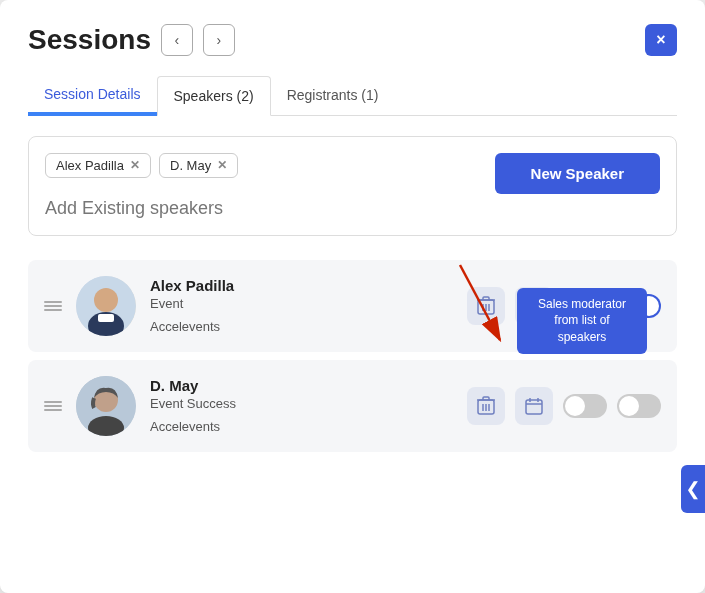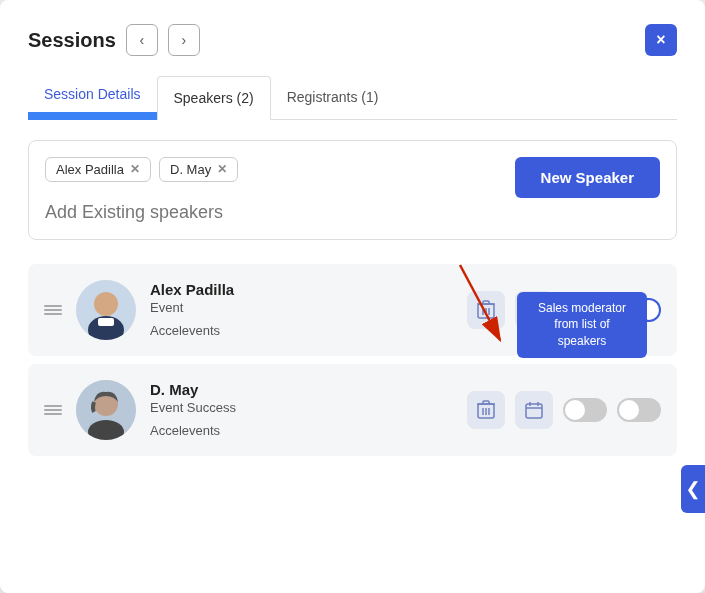--- a/index.html
+++ b/index.html
@@ -26,21 +26,21 @@
       align-items: center;
       justify-content: space-between;
       margin-bottom: 20px;
     }
     .modal-title-area {
       display: flex;
       align-items: center;
       gap: 10px;
     }
     .modal-title {
-      font-size: 20px;
+      font-size: 28px;
       font-weight: 700;
       color: #222;
     }
     .nav-btn {
       width: 32px;
       height: 32px;
       border: 1.5px solid #aaa;
       border-radius: 6px;
       background: #fff;
       cursor: pointer;
@@ -76,21 +76,21 @@
       color: #555;
       border-bottom: 2px solid transparent;
       margin-bottom: -1.5px;
       background: none;
       border-top: none;
       border-left: none;
       border-right: none;
     }
     .tab.active {
       color: #3b5bdb;
-      border-bottom: 8px solid #3b82f6;
+      border-bottom: 4px solid #3b82f6;
       font-weight: 500;
     }
     .tab.bordered {
       border: 1.5px solid #ddd;
       border-bottom: 1.5px solid #fff;
       border-radius: 4px 4px 0 0;
       background: #fff;
       color: #333;
       margin-bottom: -1.5px;
     }
@@ -132,21 +132,21 @@
     .add-existing {
       font-size: 18px;
       color: #777;
       margin-top: 20px;
     }
     .new-speaker-btn {
       background: #3b5bdb;
       color: #fff;
       border: none;
       border-radius: 6px;
-      padding: 12px 26px;
+      padding: 12px 36px;
       font-size: 15px;
       font-weight: 600;
       cursor: pointer;
       white-space: nowrap;
     }
     .speaker-list {
       display: flex;
       flex-direction: column;
       gap: 0;
     }

